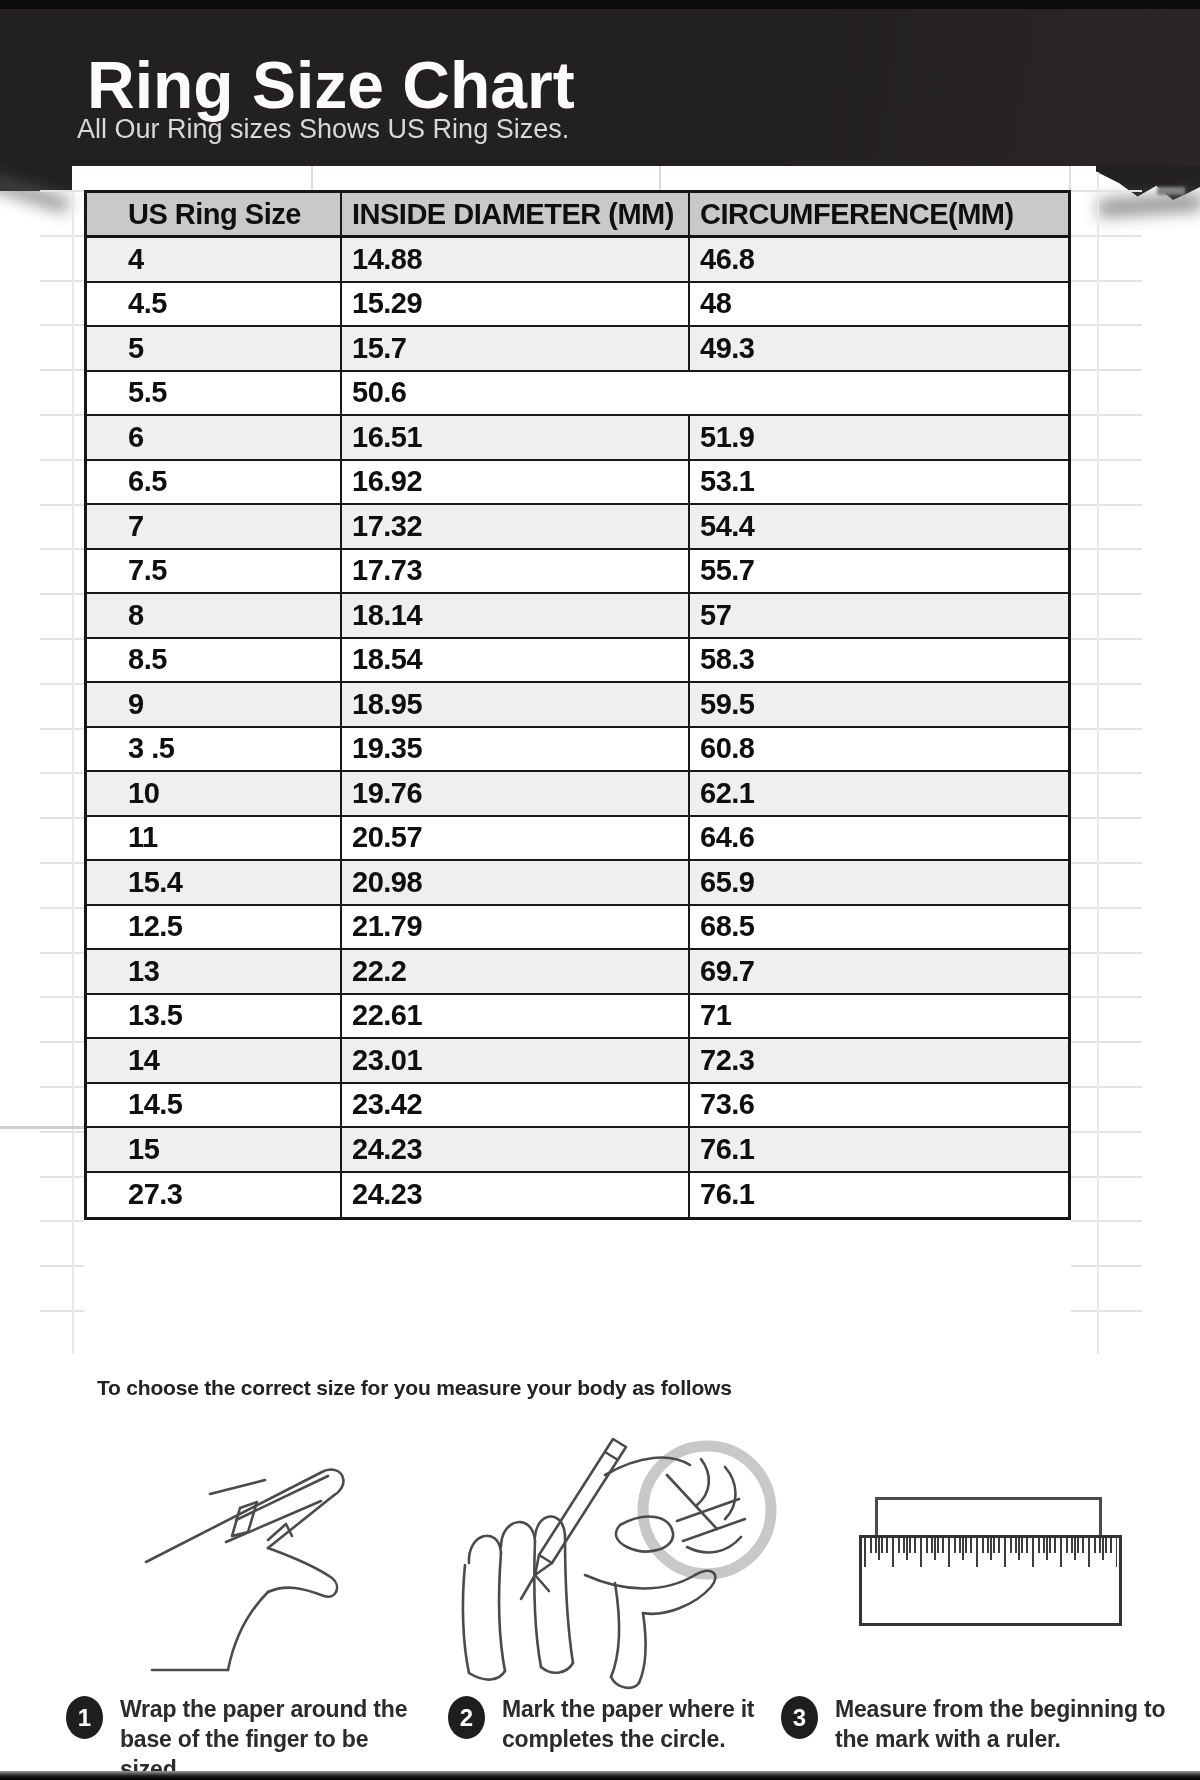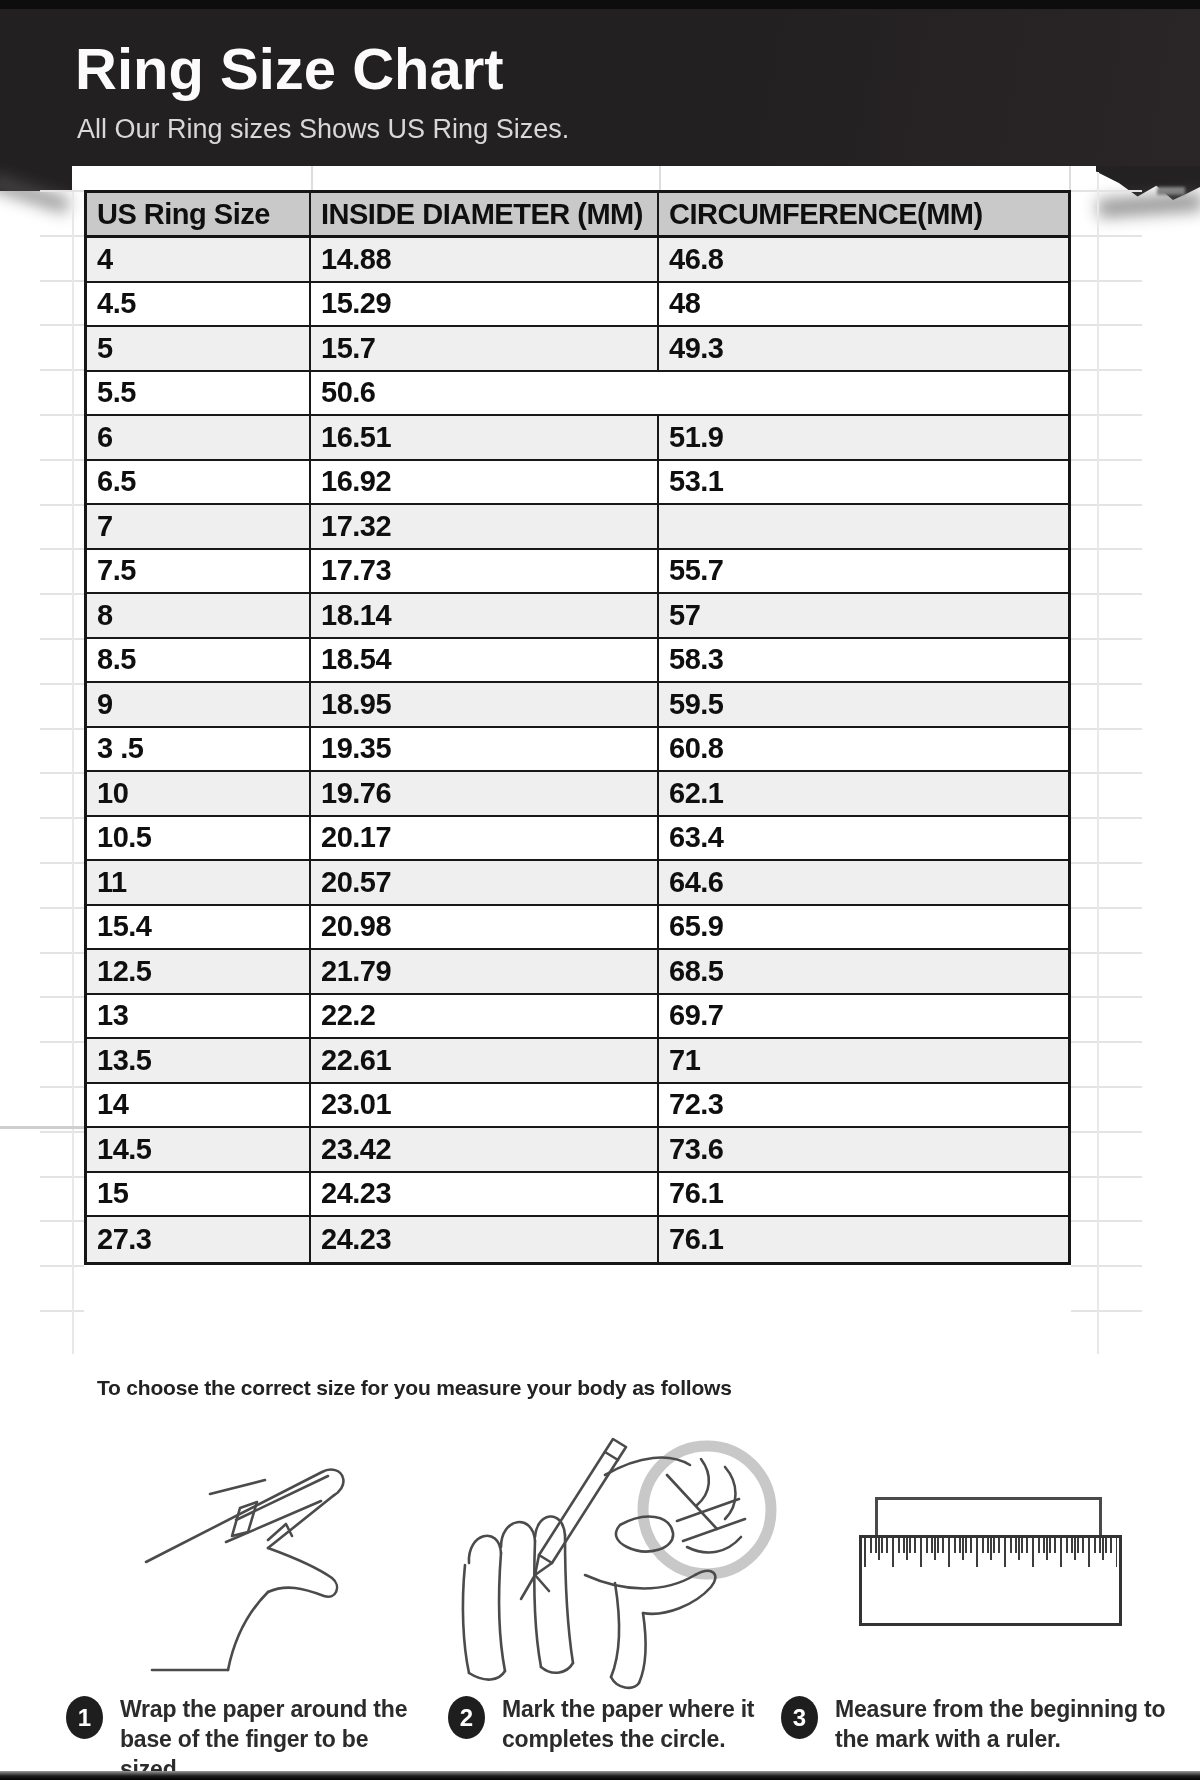--- a/index.html
+++ b/index.html
@@ -3,21 +3,21 @@
 <meta charset="utf-8">
 <style>
   html,body{margin:0;padding:0;background:#fff;}
   .page{position:relative;width:1200px;height:1780px;background:#fff;overflow:hidden;
         font-family:"Liberation Sans", sans-serif;}
 
   
   .banner{position:absolute;left:0;top:0;width:1200px;height:166px;
           background:linear-gradient(100deg,#232021 62%,#2a2627 100%);}
   .banner-topstrip{position:absolute;left:0;top:0;width:100%;height:9px;background:#0d0d0d;}
-  .page-title{position:absolute;left:75px;top:40px;margin:0;font-size:58px;font-weight:700;
+  .page-title{position:absolute;left:75px;top:40px;margin:12px;font-size:66px;font-weight:700;
               color:#fbfbfb;letter-spacing:0;line-height:1;}
   .page-subtitle{position:absolute;left:77px;top:116px;margin:0;font-size:27px;font-weight:400;
               color:#d8d8d8;line-height:1;}
   .tab-left{position:absolute;left:0;top:166px;width:72px;height:25px;background:#232021;}
   .tab-right{position:absolute;left:1096px;top:166px;width:104px;height:34px;background:#242122;
              clip-path:polygon(0 0,100% 0,100% 62%,88% 80%,74% 100%,58% 58%,40% 90%,22% 50%,0 16%);}
   .tab-right-glint{position:absolute;left:1157px;top:187px;width:28px;height:8px;background:#8d8d8d;
              filter:blur(1.5px);}
   .smudge{position:absolute;filter:blur(8px);opacity:.65;background:#5a5a5a;}
   .smudge-left{left:-12px;top:186px;width:82px;height:15px;transform:rotate(18deg);}
@@ -33,21 +33,21 @@
   .vline.v2{left:659px;top:166px;height:26px;}
   .vline.v3{left:1069px;top:166px;height:26px;}
   .vline.v4{left:72px;top:192px;height:1162px;background:#e8e8e8;}
   .vline.v5{left:1097px;top:172px;height:1182px;background:#e8e8e8;}
   .hdash{position:absolute;left:0;top:1126px;width:84px;height:3px;background:#cfcfcf;}
 
   
   .rs-table{position:absolute;left:84px;top:190px;width:987px;border:3px solid #161616;
             background:#fff;box-sizing:border-box;}
   .t-row{display:grid;grid-template-columns:224px 348px 1fr;height:44.5px;
-         border-bottom:2.6px solid #181818;box-sizing:border-box;}
+         border-bottom:2.6px solid #181818;box-sizing:border-box;padding-left:31px;}
   .t-row.t-head{height:45px;background:#c9c9c9;border-bottom:3px solid #141414;}
   .t-body .t-row:nth-child(odd){background:#efefef;}
   .t-body .t-row:nth-child(even){background:#fff;}
   .t-body .t-row:last-child{border-bottom:none;}
   .t-cell{display:flex;align-items:center;padding-left:10px;font-size:29px;font-weight:700;
           color:#0f0f0f;letter-spacing:-0.5px;line-height:1;box-sizing:border-box;}
   .t-cell.c0,.t-cell.c1{border-right:2.6px solid #181818;}
 
   
   .measure-heading{position:absolute;left:97px;top:1376px;margin:0;font-size:21px;font-weight:700;
@@ -143,20 +143,21 @@
           <div class="t-cell c2">51.9</div>
         </div>
         <div class="t-row">
           <div class="t-cell c0">6.5</div>
           <div class="t-cell c1">16.92</div>
           <div class="t-cell c2">53.1</div>
         </div>
         <div class="t-row">
           <div class="t-cell c0">7</div>
           <div class="t-cell c1">17.32</div>
+          <div class="t-cell c2">54.4</div>
         </div>
         <div class="t-row">
           <div class="t-cell c0">7.5</div>
           <div class="t-cell c1">17.73</div>
           <div class="t-cell c2">55.7</div>
         </div>
         <div class="t-row">
           <div class="t-cell c0">8</div>
           <div class="t-cell c1">18.14</div>
           <div class="t-cell c2">57</div>
@@ -173,25 +174,20 @@
         </div>
         <div class="t-row">
           <div class="t-cell c0">3 .5</div>
           <div class="t-cell c1">19.35</div>
           <div class="t-cell c2">60.8</div>
         </div>
         <div class="t-row">
           <div class="t-cell c0">10</div>
           <div class="t-cell c1">19.76</div>
           <div class="t-cell c2">62.1</div>
-        </div>
-        <div class="t-row">
-          <div class="t-cell c0">10.5</div>
-          <div class="t-cell c1">20.17</div>
-          <div class="t-cell c2">63.4</div>
         </div>
         <div class="t-row">
           <div class="t-cell c0">11</div>
           <div class="t-cell c1">20.57</div>
           <div class="t-cell c2">64.6</div>
         </div>
         <div class="t-row">
           <div class="t-cell c0">15.4</div>
           <div class="t-cell c1">20.98</div>
           <div class="t-cell c2">65.9</div>

